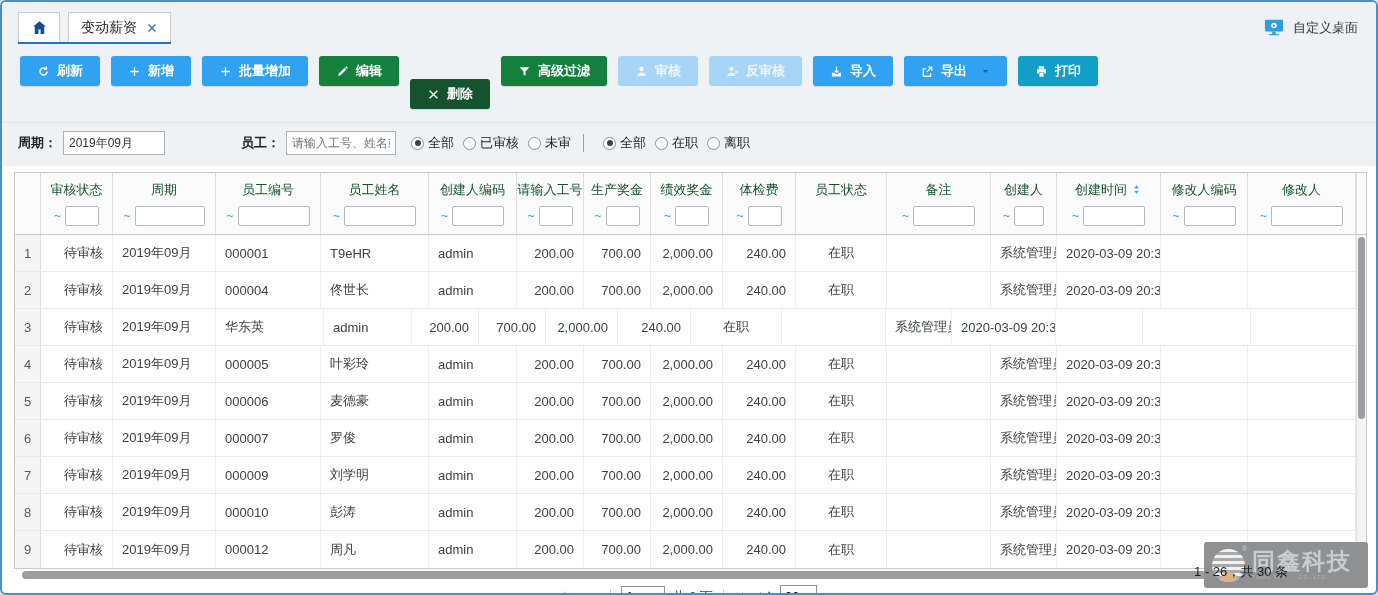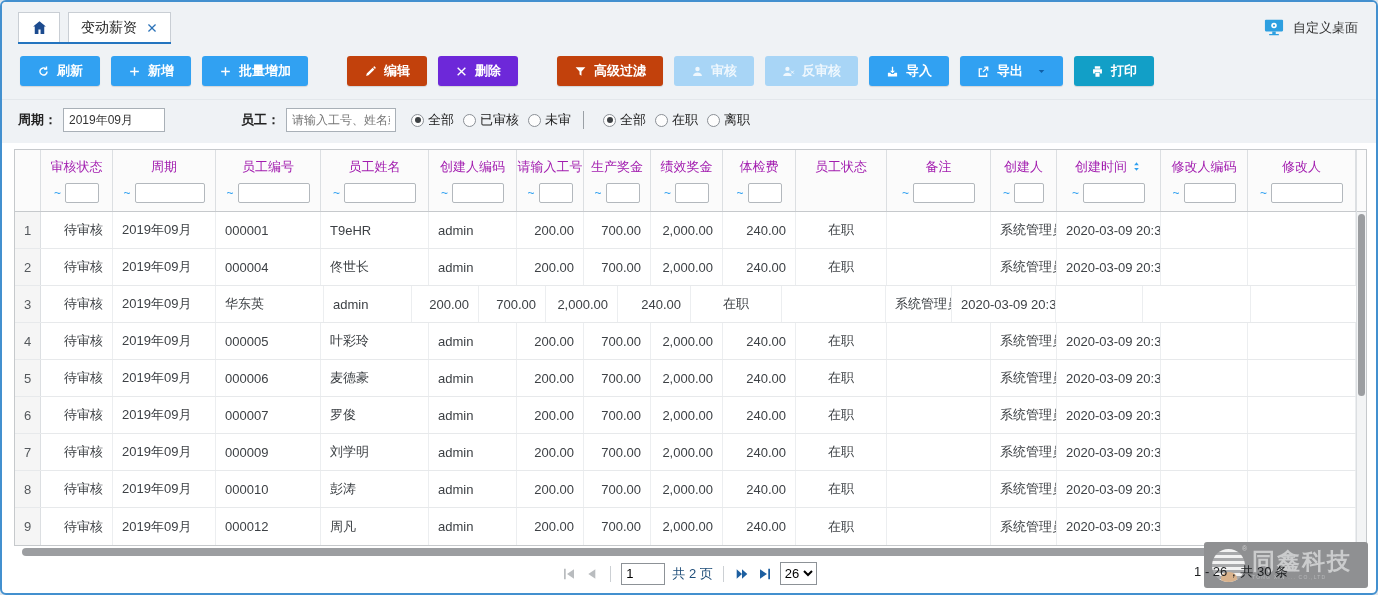--- a/index.html
+++ b/index.html
@@ -17,22 +17,22 @@
   .tab.doc{margin-left:8px;padding:0 12px;gap:9px;font-size:14px;color:#222;}
   .tab .closex{color:#2b72b8;width:12px;height:12px;}
   .customize{position:absolute;right:18px;top:16px;display:flex;align-items:center;gap:8px;
              font-size:13px;color:#333;cursor:pointer;}
   .customize .mon{color:#2d9fe0;width:22px;height:19px;}
   .toolbar{display:flex;gap:11px;padding:12px 2px 13px;}
   .tbtn{border:none;border-radius:3px;height:30px;display:inline-flex;align-items:center;gap:7px;
         padding:0 17px;font-size:13px;font-weight:bold;color:#fff;cursor:pointer;
         font-family:inherit;box-shadow:0 1px 1px rgba(0,0,0,.12);}
   .tbtn.blue{background:#31a1f2;}
-  .tbtn.green{background:#c2410c;margin-left:28px;}
-  .tbtn.red{background:#6d28d9;}
+  .tbtn.green{background:#15803d;}
+  .tbtn.red{background:#14532d;margin-top:23px;}
   .tbtn.teal{background:#129fc7;}
   .tbtn.disabled{background:#a8d5f6;color:rgba(255,255,255,.8);cursor:default;box-shadow:none;}
   .tbtn .ic{width:13px;height:13px;}
   .tbtn .caret{width:9px;height:9px;margin-left:7px;color:#0f5fa8;}
   
   .filterbar{background:#eff2f5;border-top:1px solid #e3e7eb;padding:8px 16px 11px;
              display:flex;align-items:center;font-size:13px;}
   .flabel{font-weight:bold;color:#222;margin-right:6px;}
   .flabel.emp{margin-left:76px;}
   .finput{height:24px;box-sizing:border-box;border:1px solid #a9b0b7;background:#fff;
@@ -47,21 +47,21 @@
         border-radius:50%;background:#3c4043;}
   .vdiv{width:1px;height:18px;background:#9aa0a6;margin:0 4px 0 12px;}
   
   .grid{margin:6px 0 0 12px;width:1353px;box-sizing:border-box;border:1px solid #c6c9cc;background:#fff;}
   .gwrap{display:flex;}
   .gleft{width:1341px;}
   .ghead{display:flex;height:62px;background:#fbfbfb;border-bottom:1px solid #c6c9cc;box-sizing:border-box;}
   .ghc{box-sizing:border-box;border-right:1px solid #dcdfe2;display:flex;flex-direction:column;
        align-items:center;justify-content:center;gap:7px;cursor:pointer;}
   .ghc.rn{cursor:default;}
-  .ghl{font-size:13px;color:#a21caf;display:flex;align-items:center;gap:4px;white-space:nowrap;}
+  .ghl{font-size:13px;color:#14532d;display:flex;align-items:center;gap:4px;white-space:nowrap;}
   .ghl .sort{width:11px;height:11px;color:#2d9ff0;}
   .ghf{height:21px;display:flex;align-items:center;gap:4px;}
   .ghf .tilde{color:#2d9ff0;font-size:12px;}
   .ghf input{height:20px;box-sizing:border-box;border:1px solid #b3b8bd;border-radius:2px;
              font-size:12px;padding:0 3px;font-family:inherit;}
   .gbody{}
   .grow{display:flex;height:37px;box-sizing:border-box;border-bottom:1px solid #e7e9eb;
         font-size:13px;color:#3d4145;cursor:pointer;background:#fff;}
   .grow:last-child{border-bottom:none;}
   .gcell{box-sizing:border-box;border-right:1px solid #eceef0;display:flex;align-items:center;

